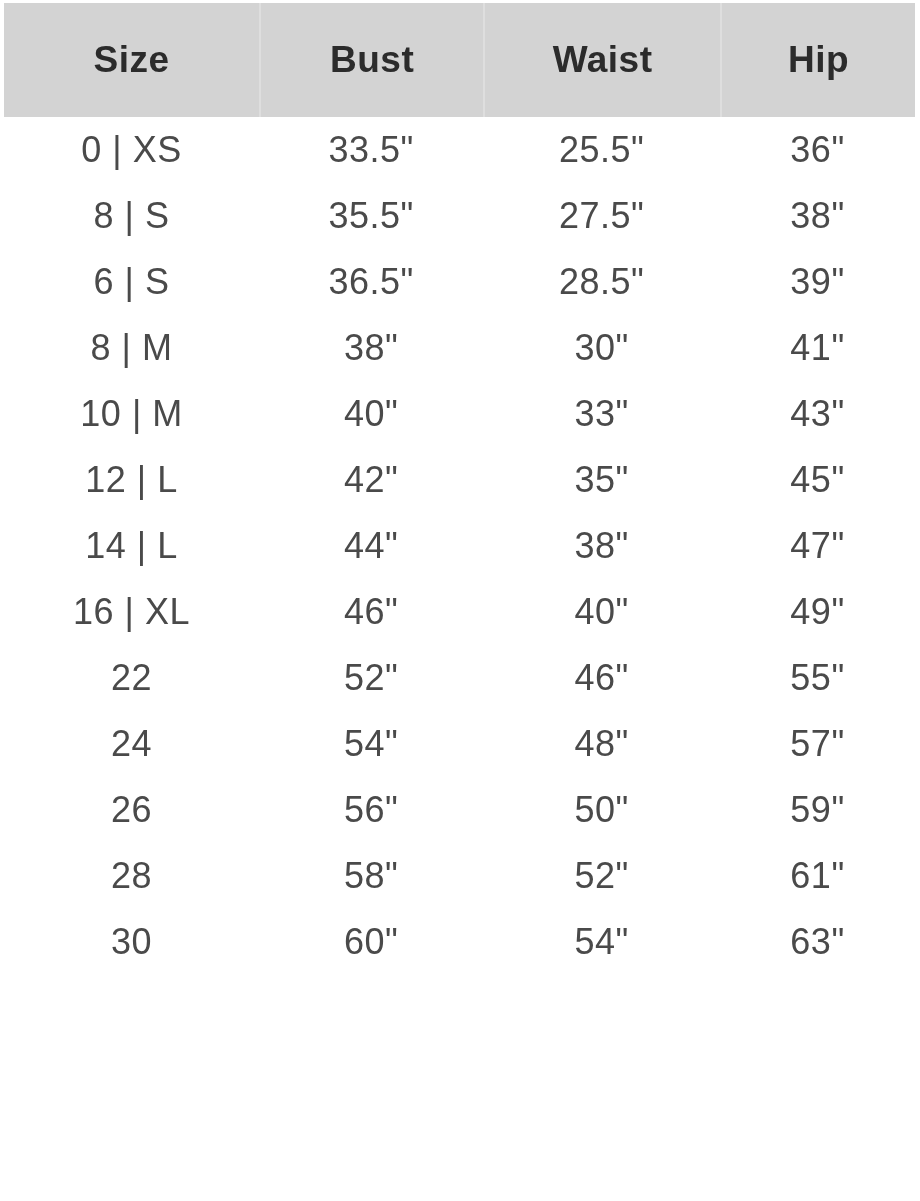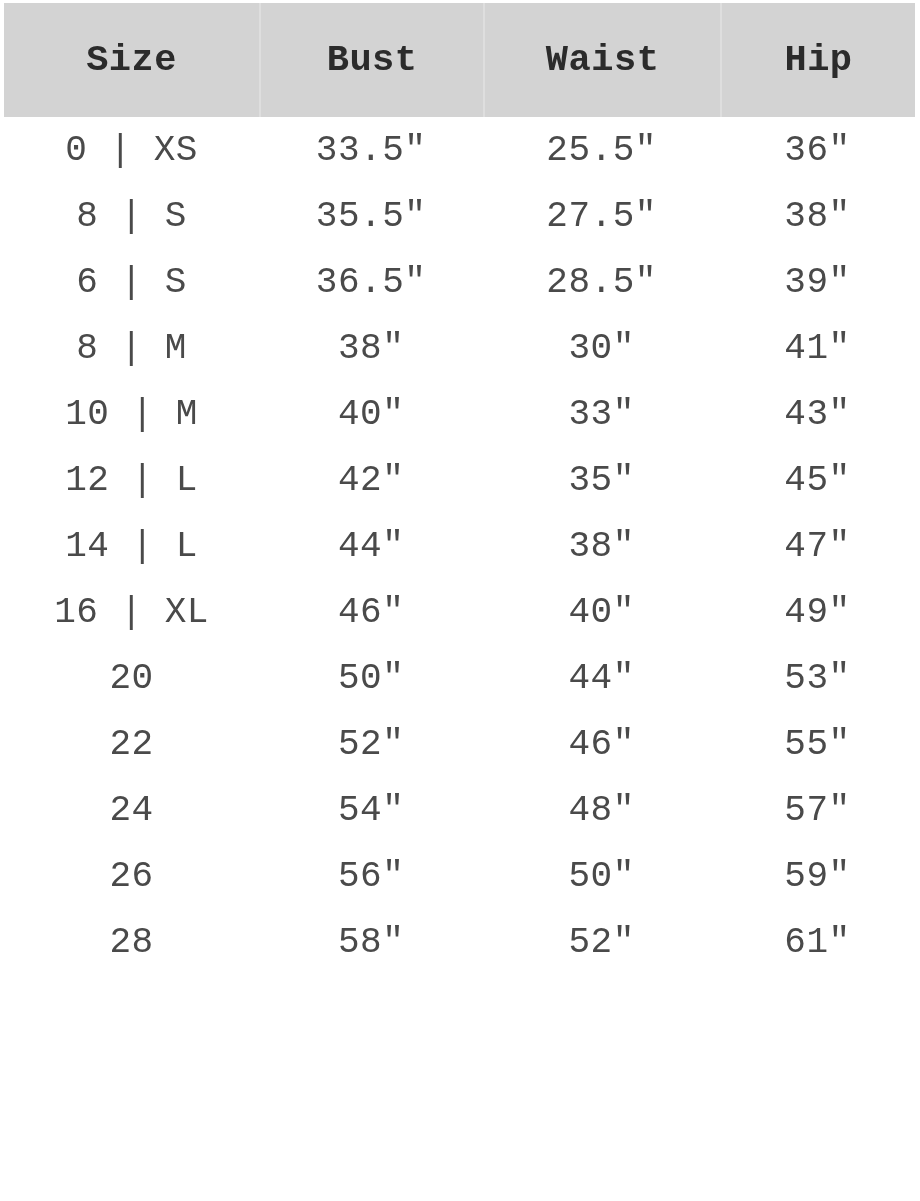--- a/index.html
+++ b/index.html
@@ -11,21 +11,20 @@
 
   .page {
     width: 920px;
     height: 1201px;
     background: var(--background, #ffffff);
     overflow: hidden;
   }
 
   .table-wrap {
     padding: 3px 5px 0 4px;
-    font-family: Liberation Mono, monospace;
   }
 
   table.size-chart {
     width: 911px;
     border-collapse: separate;
     border-spacing: 0;
     table-layout: fixed;
   }
 
   col.c-size  { width: 28%; }
@@ -122,26 +121,20 @@
             <td>38"</td>
             <td>47"</td>
           </tr>
           <tr>
             <td>16 | XL</td>
             <td>46"</td>
             <td>40"</td>
             <td>49"</td>
           </tr>
           <tr>
-            <td>20</td>
-            <td>50"</td>
-            <td>44"</td>
-            <td>53"</td>
-          </tr>
-          <tr>
             <td>22</td>
             <td>52"</td>
             <td>46"</td>
             <td>55"</td>
           </tr>
           <tr>
             <td>24</td>
             <td>54"</td>
             <td>48"</td>
             <td>57"</td>
@@ -151,16 +144,22 @@
             <td>56"</td>
             <td>50"</td>
             <td>59"</td>
           </tr>
           <tr>
             <td>28</td>
             <td>58"</td>
             <td>52"</td>
             <td>61"</td>
           </tr>
+          <tr>
+            <td>30</td>
+            <td>60"</td>
+            <td>54"</td>
+            <td>63"</td>
+          </tr>
         </tbody>
     </table>
   </div>
 </div>
 
 </body></html>

